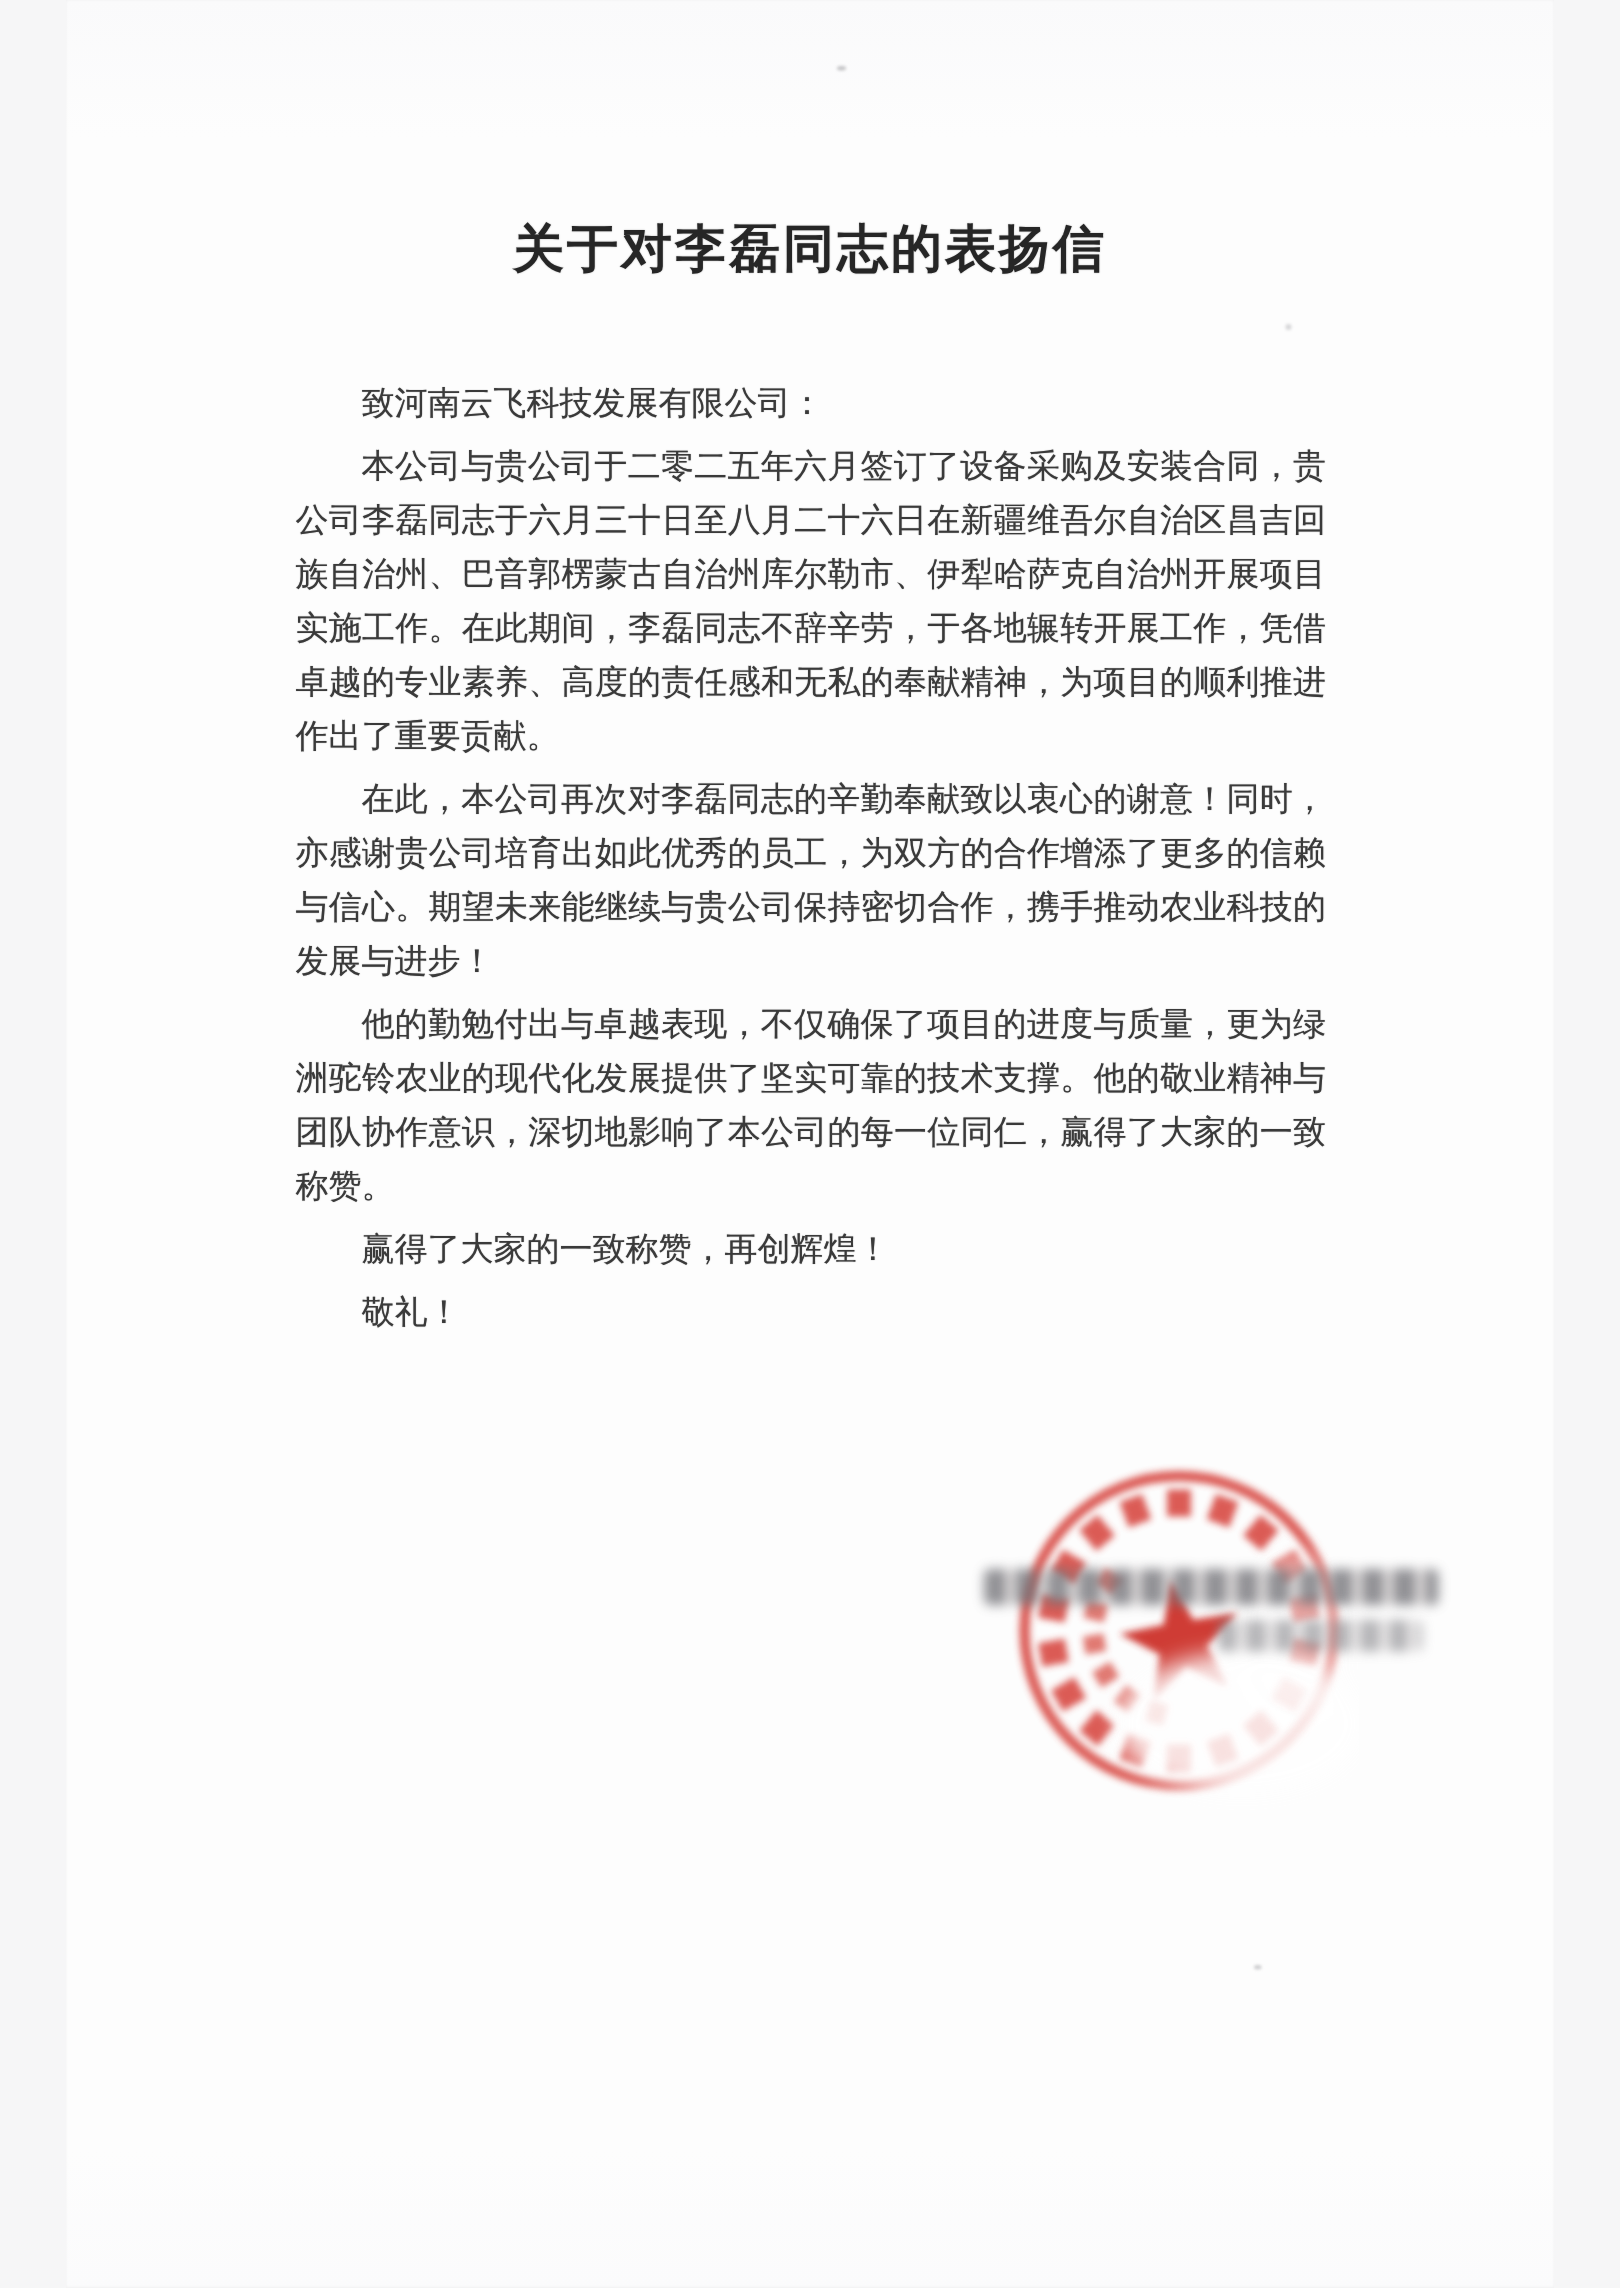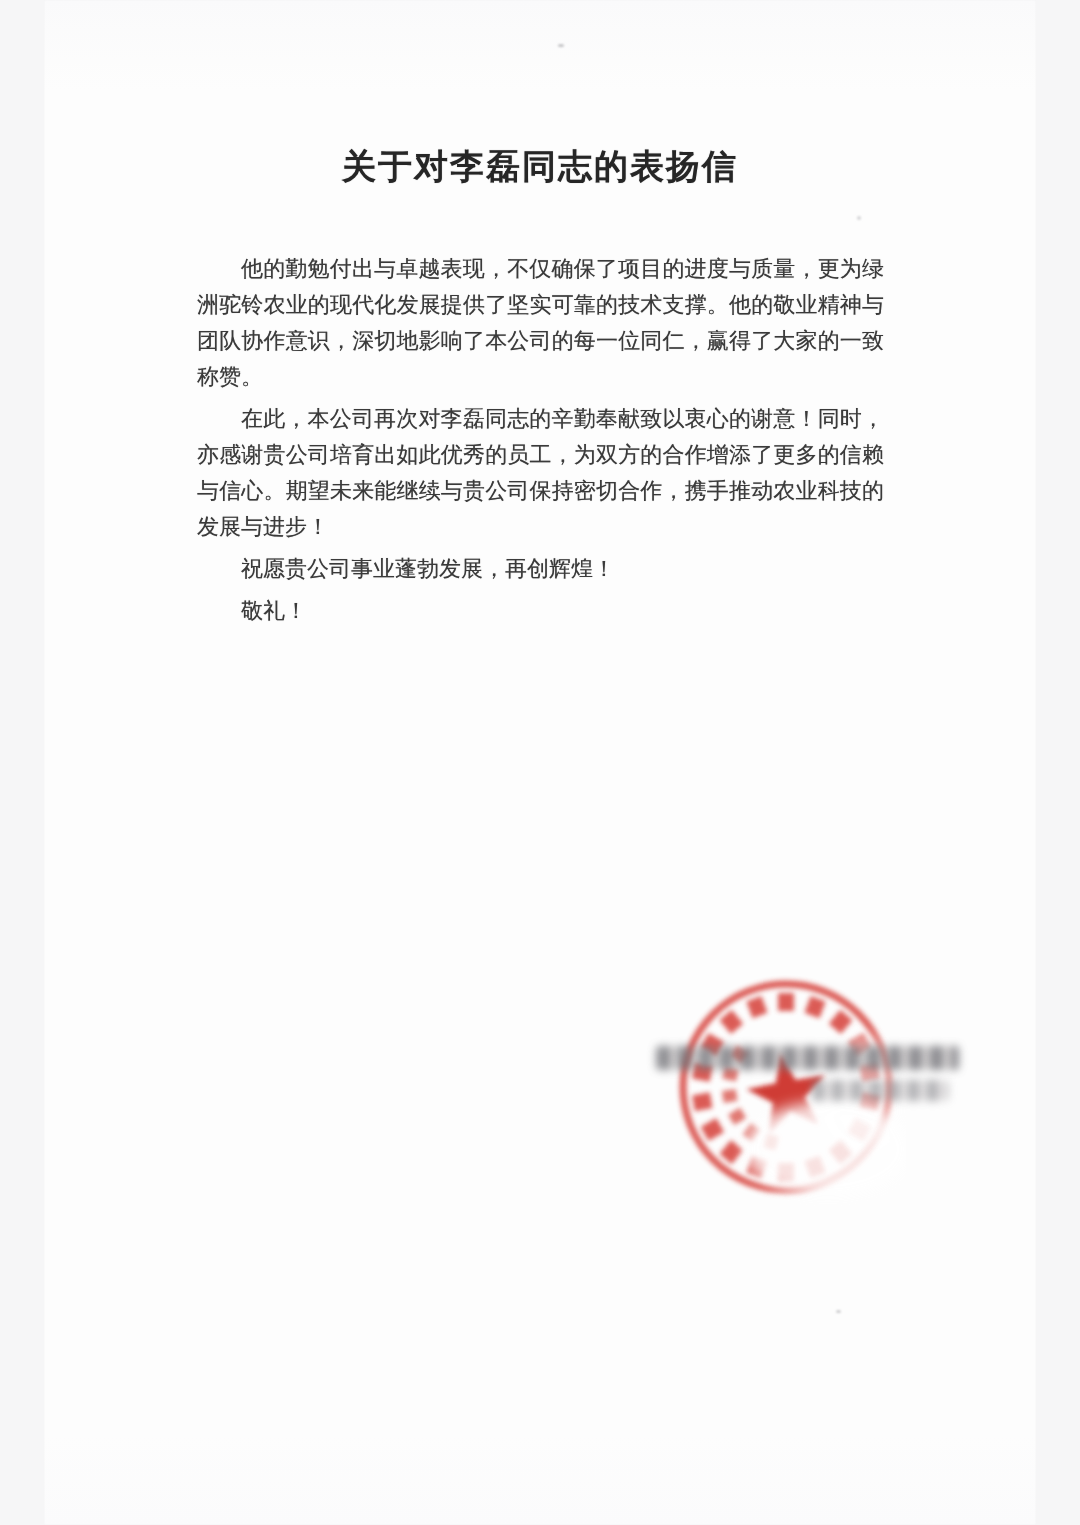--- a/index.html
+++ b/index.html
@@ -63,23 +63,25 @@
   .speck-3{left:792px;top:1310px;width:5px;height:3px;background:#cdcdcf;}
 </style>
 </head>
 <body>
 
 <div class="paper">
 
   <h1 class="title">关于对李磊同志的表扬信</h1>
 
   <div class="letter-body">
+    <p class="first">致河南云飞科技发展有限公司：</p>
+    <p>本公司与贵公司于二零二五年六月签订了设备采购及安装合同，贵公司李磊同志于六月三十日至八月二十六日在新疆维吾尔自治区昌吉回族自治州、巴音郭楞蒙古自治州库尔勒市、伊犁哈萨克自治州开展项目实施工作。在此期间，李磊同志不辞辛劳，于各地辗转开展工作，凭借卓越的专业素养、高度的责任感和无私的奉献精神，为项目的顺利推进作出了重要贡献。</p>
+    <p>在此，本公司再次对李磊同志的辛勤奉献致以衷心的谢意！同时，亦感谢贵公司培育出如此优秀的员工，为双方的合作增添了更多的信赖与信心。期望未来能继续与贵公司保持密切合作，携手推动农业科技的发展与进步！</p>
     <p>他的勤勉付出与卓越表现，不仅确保了项目的进度与质量，更为绿洲驼铃农业的现代化发展提供了坚实可靠的技术支撑。他的敬业精神与团队协作意识，深切地影响了本公司的每一位同仁，赢得了大家的一致称赞。</p>
-    <p>在此，本公司再次对李磊同志的辛勤奉献致以衷心的谢意！同时，亦感谢贵公司培育出如此优秀的员工，为双方的合作增添了更多的信赖与信心。期望未来能继续与贵公司保持密切合作，携手推动农业科技的发展与进步！</p>
-    <p>祝愿贵公司事业蓬勃发展，再创辉煌！</p>
+    <p>赢得了大家的一致称赞，再创辉煌！</p>
     <p>敬礼！</p>
   </div>
 
   <div class="seal">
     <svg width="240" height="240" viewBox="0 0 240 240">
       <defs>
         <filter id="sealBlur" x="-20%" y="-20%" width="140%" height="140%">
           <feGaussianBlur stdDeviation="2.6"></feGaussianBlur>
         </filter>
         <filter id="fadeBlur" x="-40%" y="-40%" width="180%" height="180%">

